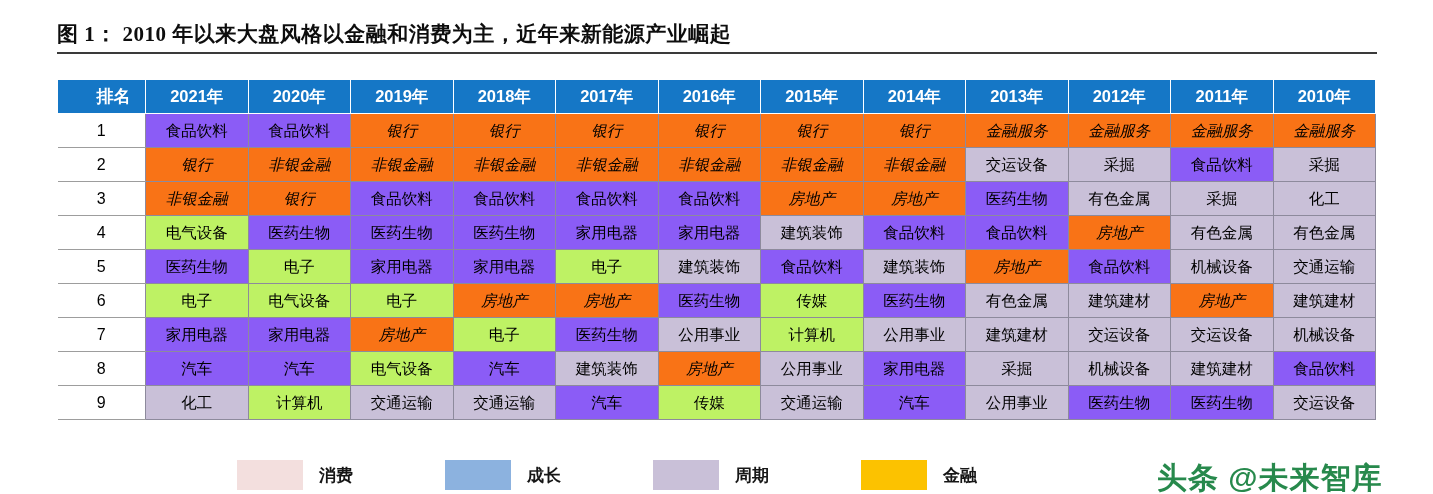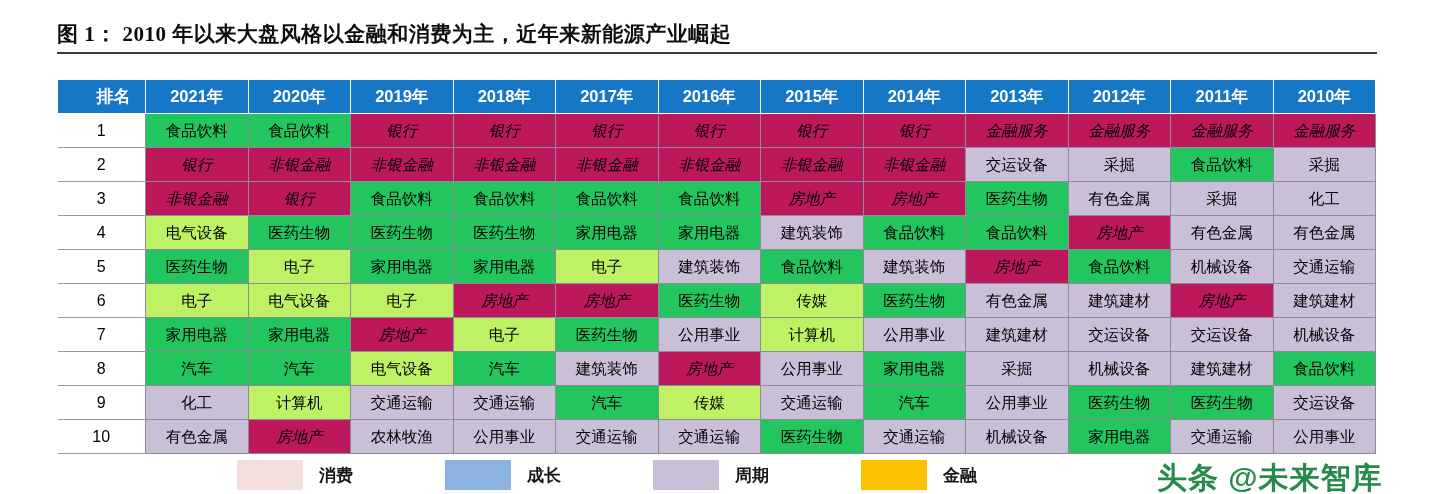--- a/index.html
+++ b/index.html
@@ -85,23 +85,23 @@
     border-right:none;
     font-family:"Liberation Sans","DejaVu Sans",sans-serif;
     font-size:16px;
     color:#000;
   }
   
   td.cell{
     border:1px solid #8d8a9c;
   }
   
-  .cat-consume{ background:#22c55e; }
+  .cat-consume{ background:#8b5cf6; }
   .cat-growth { background:#bef264; }
-  .cat-finance{ background:#be185d; font-style:italic; font-weight:bold; }
+  .cat-finance{ background:#f97316; font-style:italic; font-weight:bold; }
   .cat-cycle  { background:#C9C0D8; }
 
   
   .legend{
     position:absolute;
     left:237px;top:448px;
     display:flex;
     align-items:center;
     gap:0px;
   }
@@ -306,35 +306,20 @@
             <td class="cell cat-cycle">交通运输</td>
             <td class="cell cat-cycle">交通运输</td>
             <td class="cell cat-consume">汽车</td>
             <td class="cell cat-growth">传媒</td>
             <td class="cell cat-cycle">交通运输</td>
             <td class="cell cat-consume">汽车</td>
             <td class="cell cat-cycle">公用事业</td>
             <td class="cell cat-consume">医药生物</td>
             <td class="cell cat-consume">医药生物</td>
             <td class="cell cat-cycle">交运设备</td>
-          </tr>
-          <tr>
-            <td class="rank-cell">10</td>
-            <td class="cell cat-cycle">有色金属</td>
-            <td class="cell cat-finance">房地产</td>
-            <td class="cell cat-cycle">农林牧渔</td>
-            <td class="cell cat-cycle">公用事业</td>
-            <td class="cell cat-cycle">交通运输</td>
-            <td class="cell cat-cycle">交通运输</td>
-            <td class="cell cat-consume">医药生物</td>
-            <td class="cell cat-cycle">交通运输</td>
-            <td class="cell cat-cycle">机械设备</td>
-            <td class="cell cat-consume">家用电器</td>
-            <td class="cell cat-cycle">交通运输</td>
-            <td class="cell cat-cycle">公用事业</td>
           </tr>
         </tbody>
     </table>
   </div>
 
   <div class="legend" id="legend-root">
       <div class="legend-item">
         <span class="legend-swatch" style="background: rgb(243, 223, 222);"></span>
         <span class="legend-label">消费</span>
       </div>

